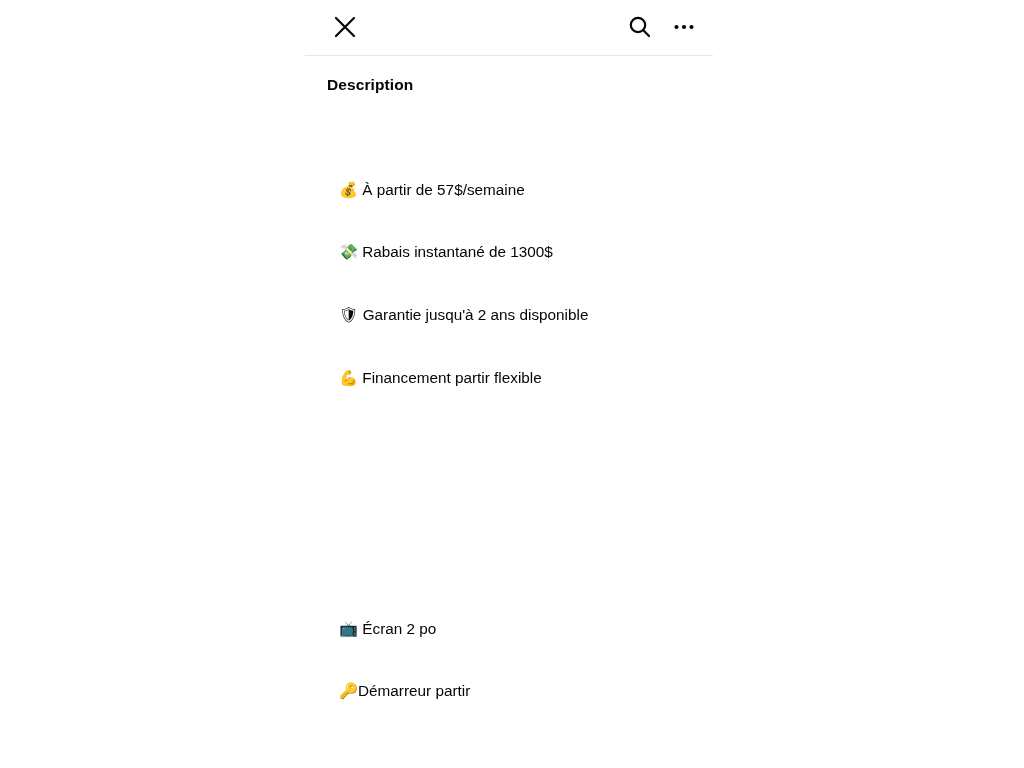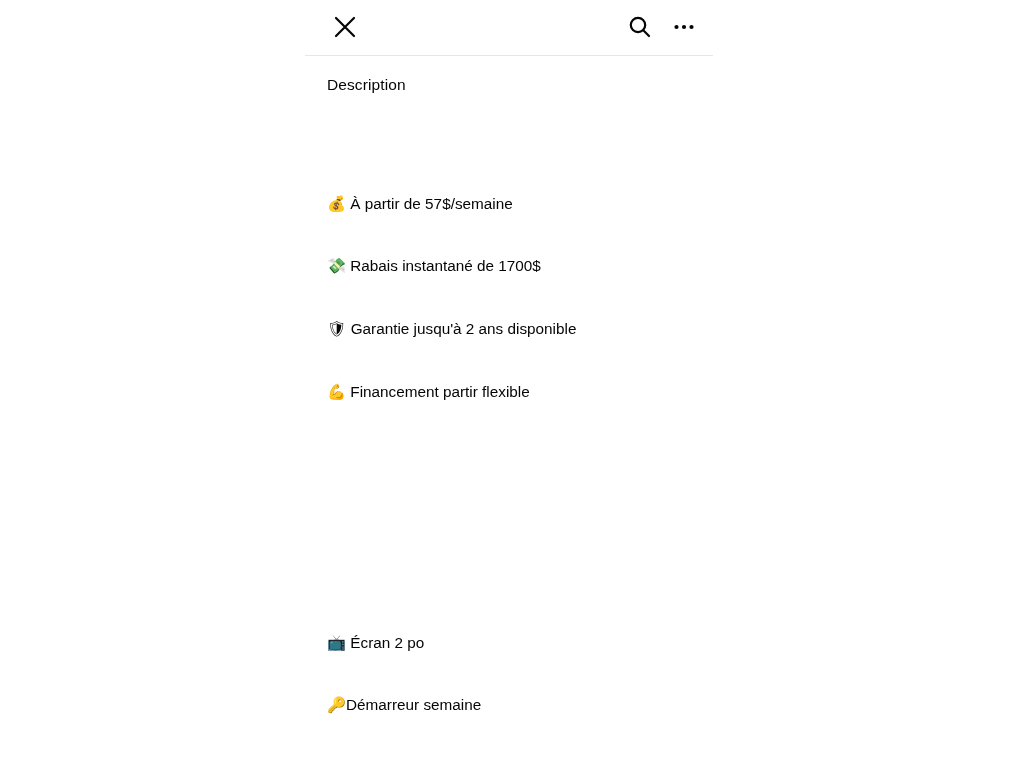--- a/index.html
+++ b/index.html
@@ -49,34 +49,34 @@
 
   .icon-btn svg { display: block; }
 
   
   .body {
     padding: 18px 22px 0 22px;
     color: #050505;
   }
   .section-title {
     font-size: 15.5px;
-    font-weight: normal;
+    font-weight: bold;
     line-height: 21px;
-    margin: 0 0 15px 0;
+    margin: 0 0 1px 0;
     letter-spacing: 0.1px;
   }
   .desc {
     font-size: 15.3px;
     line-height: 20.9px;
     white-space: pre-wrap;
     word-wrap: break-word;
   }
   .blank { height: 20.9px; }
 
-  .line { display: block; }
+  .line { display: block; margin-left: 12px; }
   .emoji {
     font-family: "DejaVu Sans", sans-serif;
   }
 </style>
 </head>
 <body>
 
 <div id="page">
   <div class="column">
 
@@ -102,30 +102,30 @@
     </div>
 
     <div class="body">
 
       <div class="section-title">Description</div>
 
       <div class="desc">
 
         
         <span class="line"><span class="emoji">💰</span> <span>À partir de 57$/semaine</span></span>
-        <span class="line"><span class="emoji">💸</span> <span>Rabais instantané de 1700$</span></span>
+        <span class="line"><span class="emoji">💸</span> <span>Rabais instantané de 1300$</span></span>
         <span class="line"><span class="emoji">🛡</span> <span>Garantie jusqu'à 2 ans disponible</span></span>
         <span class="line"><span class="emoji">💪</span> <span>Financement partir flexible</span></span>
 
         <span class="blank line"></span>
         <span class="blank line"></span>
 
         
         <span class="line"><span class="emoji">📺</span> <span>Écran 2 po</span></span>
-        <span class="line"><span class="emoji">🔑</span><span>Démarreur semaine</span></span>
+        <span class="line"><span class="emoji">🔑</span><span>Démarreur partir</span></span>
         
         
 
         
         
 
         
         
 
         

